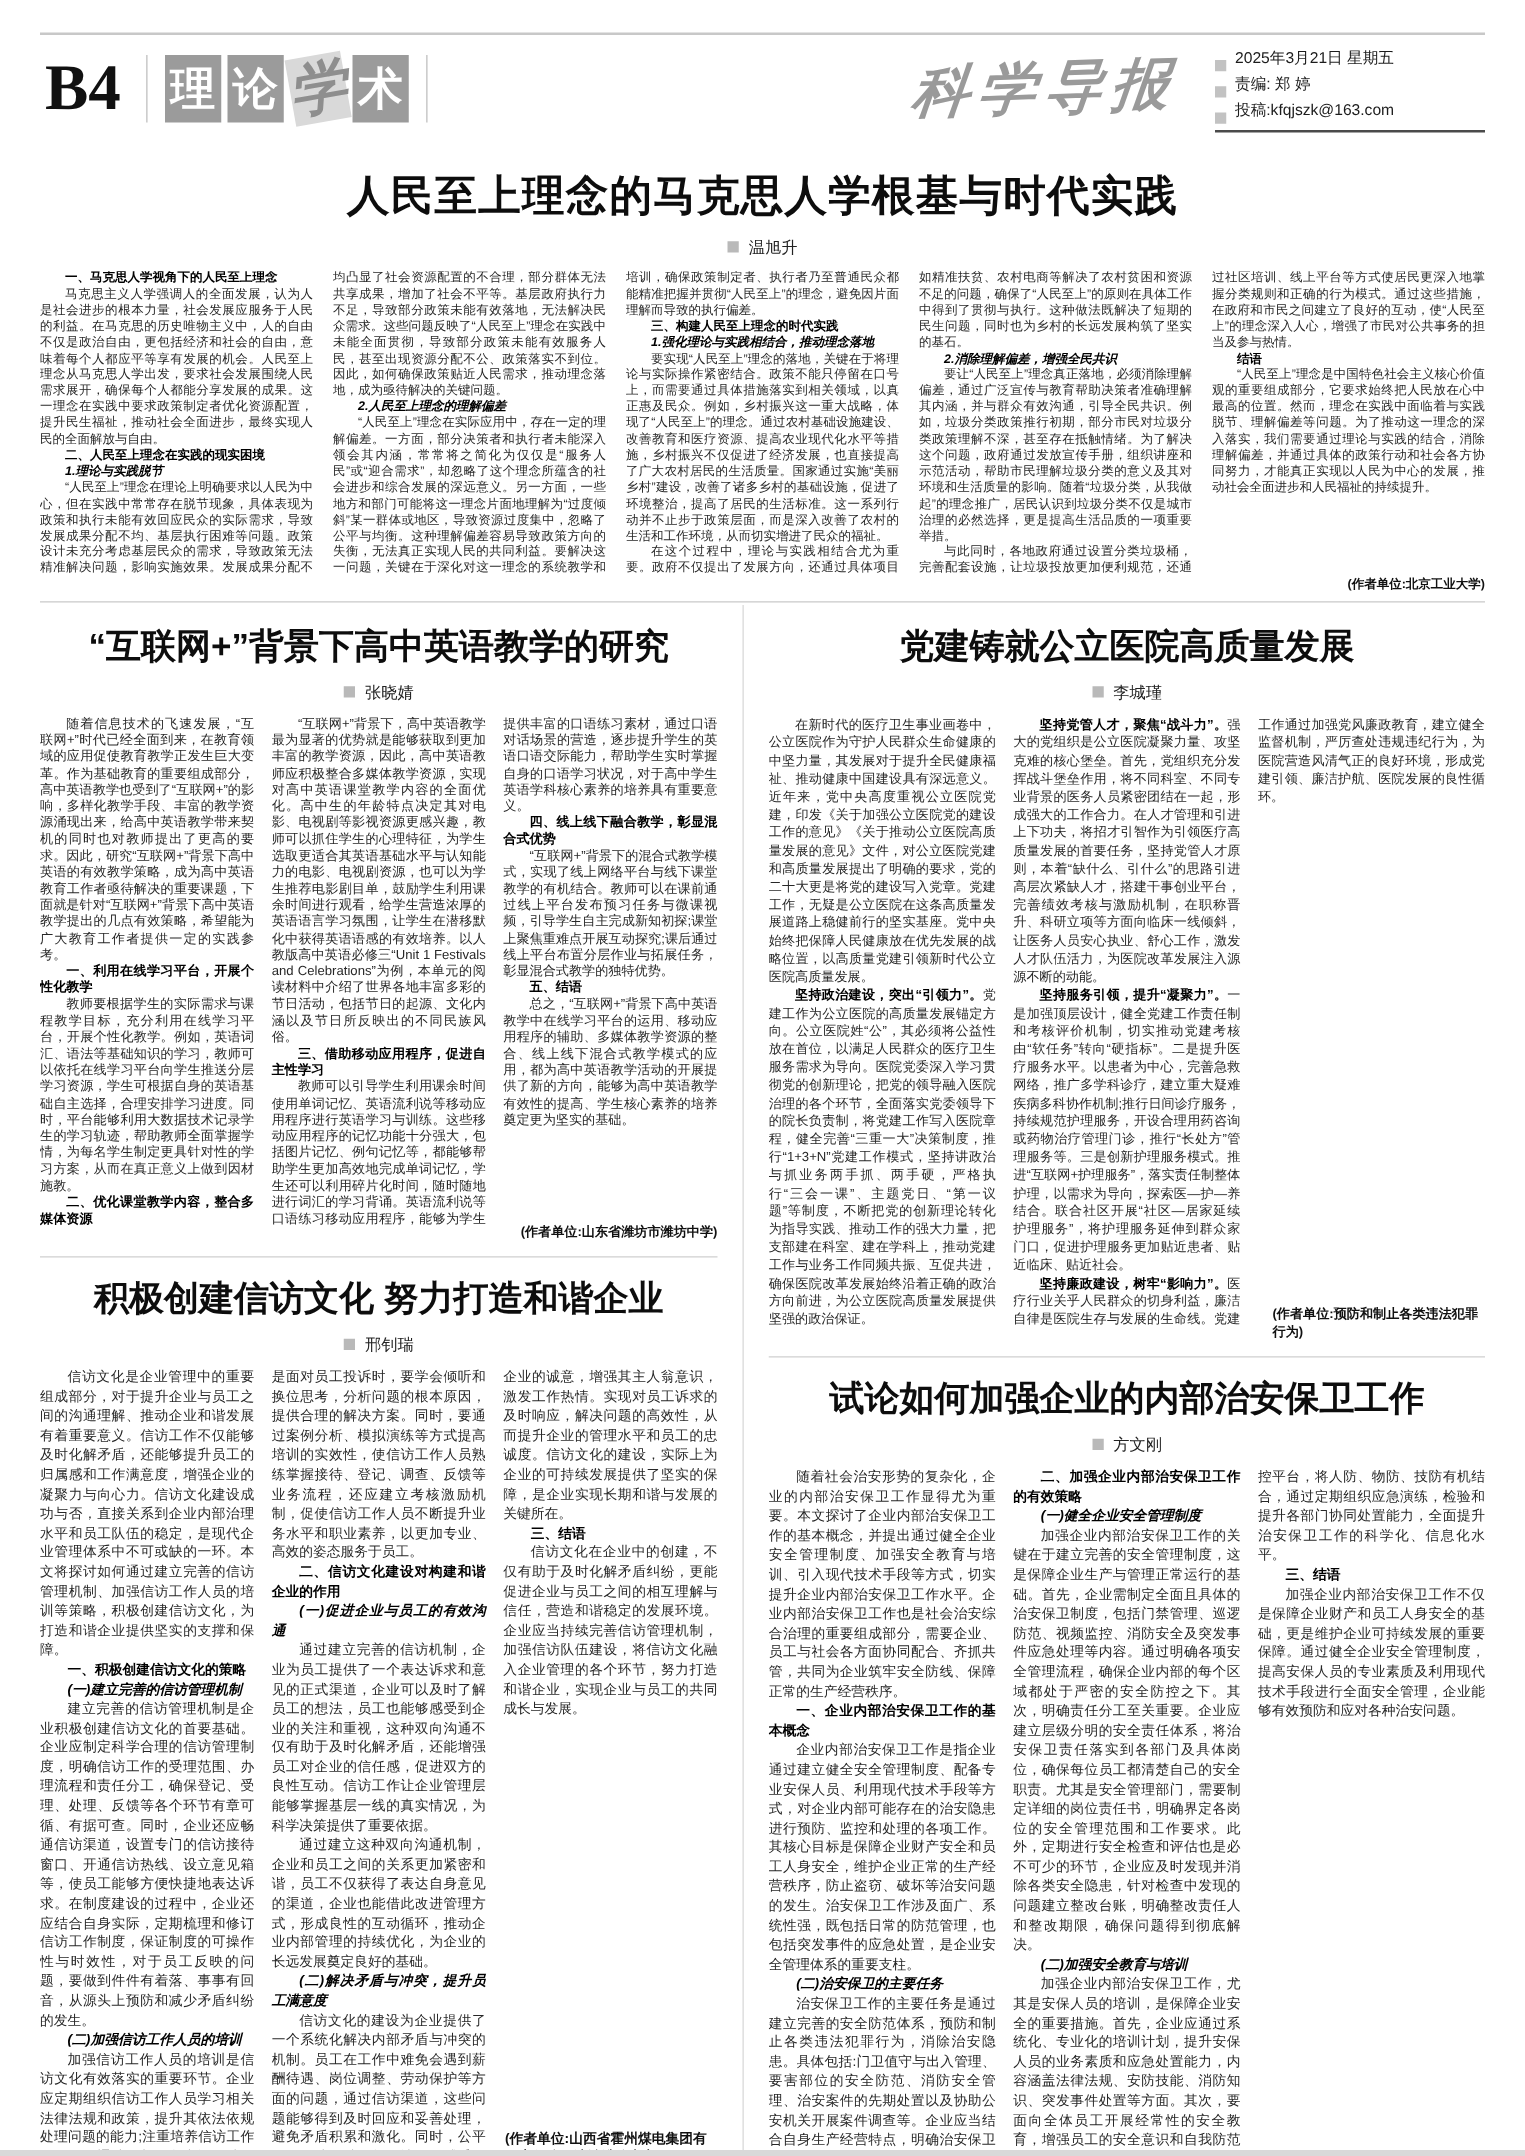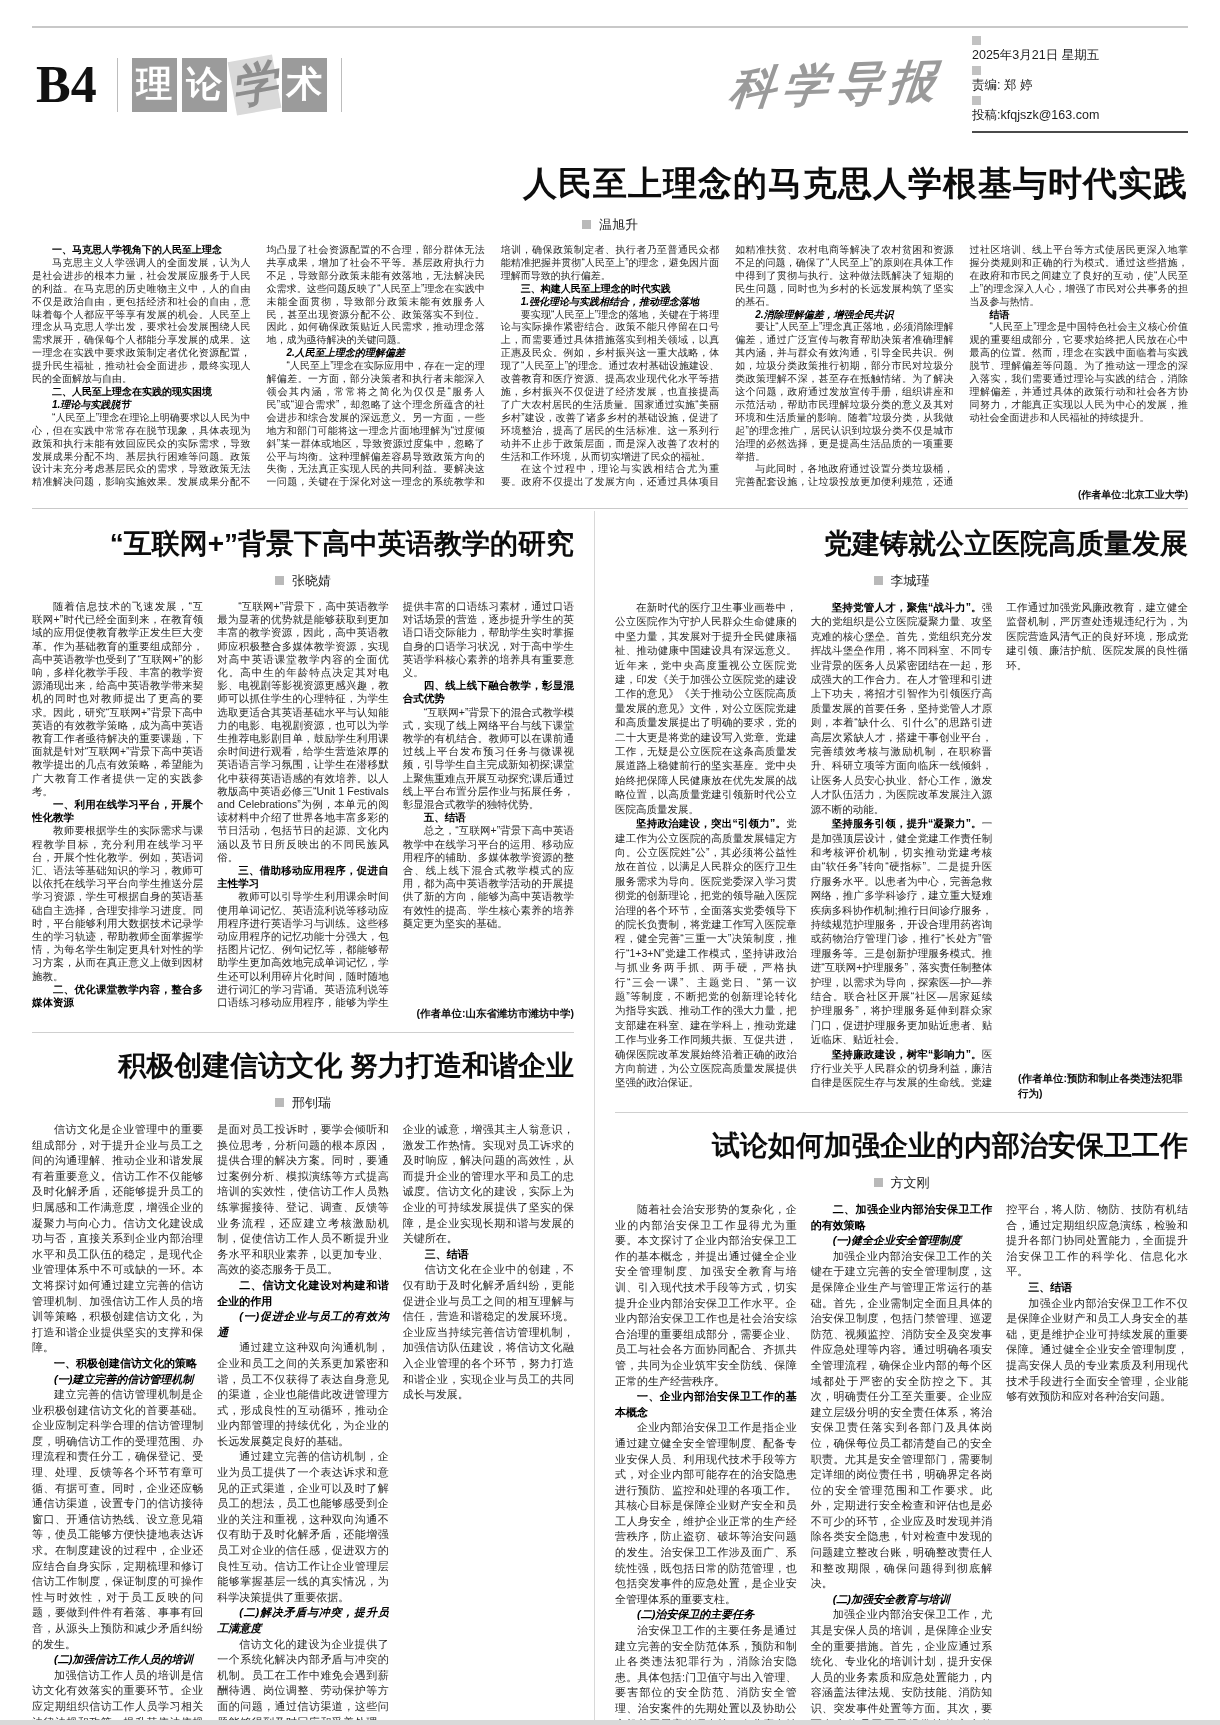--- a/index.html
+++ b/index.html
@@ -12,25 +12,25 @@
   .inner { padding:26px 32px 0; }
 
   
   .header { border-top:2px solid #c8c8c8; display:flex; align-items:center; padding:8px 0 12px; }
   .pageno { font-family:"Liberation Serif","DejaVu Serif",serif; font-weight:bold; font-size:52px; color:#111; line-height:1; padding:0 4px; }
   .tiles { display:flex; gap:5px; margin-left:16px; padding:0 14px; border-left:1px solid #bdbdbd; border-right:1px solid #bdbdbd; align-items:center; }
   .tile { width:45px; height:54px; background:#9b9b9b; color:#fff; font-weight:bold; font-size:36px; display:flex; align-items:center; justify-content:center; }
   .tile.xue { background:#d9d9d9; color:#8e8e8e; font-family:"DejaVu Serif",serif; font-style:italic; font-size:46px; transform:rotate(-10deg); }
   .masthead { margin-left:auto; margin-right:30px; font-family:"DejaVu Serif",serif; font-style:italic; font-weight:bold; font-size:46px; color:#9a9a9a; letter-spacing:7px; transform:skewX(-8deg) rotate(-2deg); white-space:nowrap; }
   .hinfo { width:216px; border-bottom:2px solid #4a4a4a; padding-bottom:5px; font-size:12.5px; color:#1c1c1c; }
-  .irow { display:flex; align-items:flex-start; line-height:21px; white-space:nowrap;flex-direction:column; }
+  .irow { display:flex; align-items:flex-end; line-height:21px; white-space:nowrap; }
   .isq { display:inline-block; width:9px; height:9px; background:#c2c2c2; margin-right:7px; flex:none; }
 
   
-  .a-title { text-align:right; font-weight:bold; color:#0d0d0d; }
+  .a-title { text-align:center; font-weight:bold; color:#0d0d0d; }
   .t1 { font-size:34px; letter-spacing:1px; margin:16px 0 4px; }
   .t2 { font-size:28px; margin:14px 0 2px; }
   .byline { text-align:center; font-size:13px; color:#222; margin:9px 0 10px; }
   .byline .sq { display:inline-block; width:9px; height:9px; background:#b9b9b9; margin-right:8px; }
   .a-body { text-align:justify; column-fill:auto; overflow:hidden; position:relative; color:#272727; }
   .para { text-indent:2em; }
   .sec-h { font-weight:bold; color:#000; text-indent:2em; }
   .sec-hi { font-weight:bold; font-style:italic; color:#000; text-indent:2em; }
   .attr { font-weight:bold; color:#111; position:absolute; right:0; bottom:0; background:#fff; padding-left:6px; text-align:left; }
   .lead { font-weight:bold; color:#000; }
@@ -135,22 +135,22 @@
           <div class="byline"><span class="sq"></span><span>邢钊瑞</span></div>
           <div class="a-body">
               <p class="para">信访文化是企业管理中的重要组成部分，对于提升企业与员工之间的沟通理解、推动企业和谐发展有着重要意义。信访工作不仅能够及时化解矛盾，还能够提升员工的归属感和工作满意度，增强企业的凝聚力与向心力。信访文化建设成功与否，直接关系到企业内部治理水平和员工队伍的稳定，是现代企业管理体系中不可或缺的一环。本文将探讨如何通过建立完善的信访管理机制、加强信访工作人员的培训等策略，积极创建信访文化，为打造和谐企业提供坚实的支撑和保障。</p>
               <div class="sec-h">一、积极创建信访文化的策略</div>
               <div class="sec-hi">(一)建立完善的信访管理机制</div>
               <p class="para">建立完善的信访管理机制是企业积极创建信访文化的首要基础。企业应制定科学合理的信访管理制度，明确信访工作的受理范围、办理流程和责任分工，确保登记、受理、处理、反馈等各个环节有章可循、有据可查。同时，企业还应畅通信访渠道，设置专门的信访接待窗口、开通信访热线、设立意见箱等，使员工能够方便快捷地表达诉求。在制度建设的过程中，企业还应结合自身实际，定期梳理和修订信访工作制度，保证制度的可操作性与时效性，对于员工反映的问题，要做到件件有着落、事事有回音，从源头上预防和减少矛盾纠纷的发生。</p>
               <div class="sec-hi">(二)加强信访工作人员的培训</div>
               <p class="para">加强信访工作人员的培训是信访文化有效落实的重要环节。企业应定期组织信访工作人员学习相关法律法规和政策，提升其依法依规处理问题的能力;注重培养信访工作人员的沟通技巧与服务意识，特别是面对员工投诉时，要学会倾听和换位思考，分析问题的根本原因，提供合理的解决方案。同时，要通过案例分析、模拟演练等方式提高培训的实效性，使信访工作人员熟练掌握接待、登记、调查、反馈等业务流程，还应建立考核激励机制，促使信访工作人员不断提升业务水平和职业素养，以更加专业、高效的姿态服务于员工。</p>
               <div class="sec-h">二、信访文化建设对构建和谐企业的作用</div>
               <div class="sec-hi">(一)促进企业与员工的有效沟通</div>
+              <p class="para">通过建立完善的信访机制，企业为员工提供了一个表达诉求和意见的正式渠道，企业可以及时了解员工的想法，员工也能够感受到企业的关注和重视，这种双向沟通不仅有助于及时化解矛盾，还能增强员工对企业的信任感，促进双方的良性互动。信访工作让企业管理层能够掌握基层一线的真实情况，为科学决策提供了重要依据。</p>
               <p class="para">通过建立这种双向沟通机制，企业和员工之间的关系更加紧密和谐，员工不仅获得了表达自身意见的渠道，企业也能借此改进管理方式，形成良性的互动循环，推动企业内部管理的持续优化，为企业的长远发展奠定良好的基础。</p>
-              <p class="para">通过建立完善的信访机制，企业为员工提供了一个表达诉求和意见的正式渠道，企业可以及时了解员工的想法，员工也能够感受到企业的关注和重视，这种双向沟通不仅有助于及时化解矛盾，还能增强员工对企业的信任感，促进双方的良性互动。信访工作让企业管理层能够掌握基层一线的真实情况，为科学决策提供了重要依据。</p>
               <div class="sec-hi">(二)解决矛盾与冲突，提升员工满意度</div>
               <p class="para">信访文化的建设为企业提供了一个系统化解决内部矛盾与冲突的机制。员工在工作中难免会遇到薪酬待遇、岗位调整、劳动保护等方面的问题，通过信访渠道，这些问题能够得到及时回应和妥善处理，避免矛盾积累和激化。同时，公平公正的处理结果能够让员工感受到企业的诚意，增强其主人翁意识，激发工作热情。实现对员工诉求的及时响应，解决问题的高效性，从而提升企业的管理水平和员工的忠诚度。信访文化的建设，实际上为企业的可持续发展提供了坚实的保障，是企业实现长期和谐与发展的关键所在。</p>
               <div class="sec-h">三、结语</div>
               <p class="para">信访文化在企业中的创建，不仅有助于及时化解矛盾纠纷，更能促进企业与员工之间的相互理解与信任，营造和谐稳定的发展环境。企业应当持续完善信访管理机制，加强信访队伍建设，将信访文化融入企业管理的各个环节，努力打造和谐企业，实现企业与员工的共同成长与发展。</p>
               <div class="attr">(作者单位:山西省霍州煤电集团有限责任公司综治维稳中心)</div>
             </div>
         </section>
 
       </div>
       <div class="col-r">

